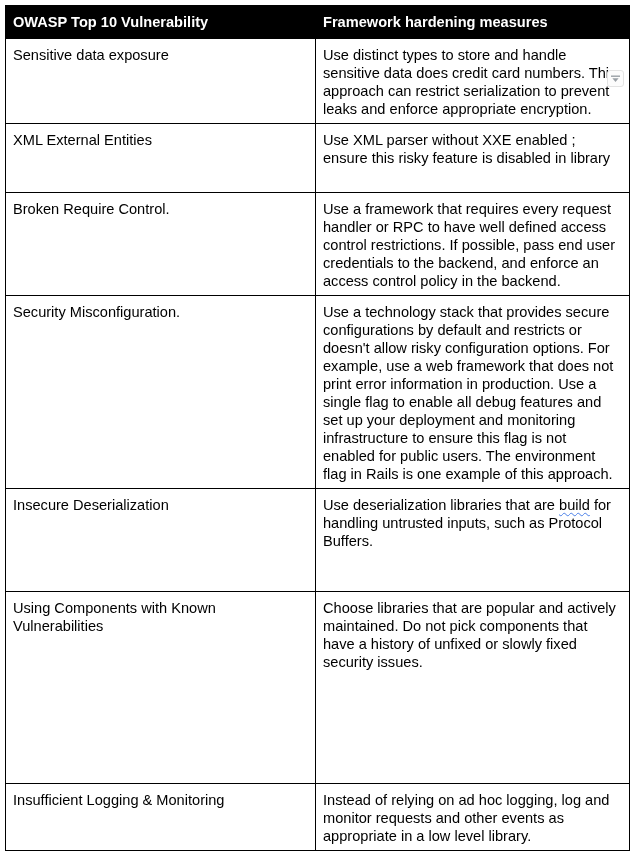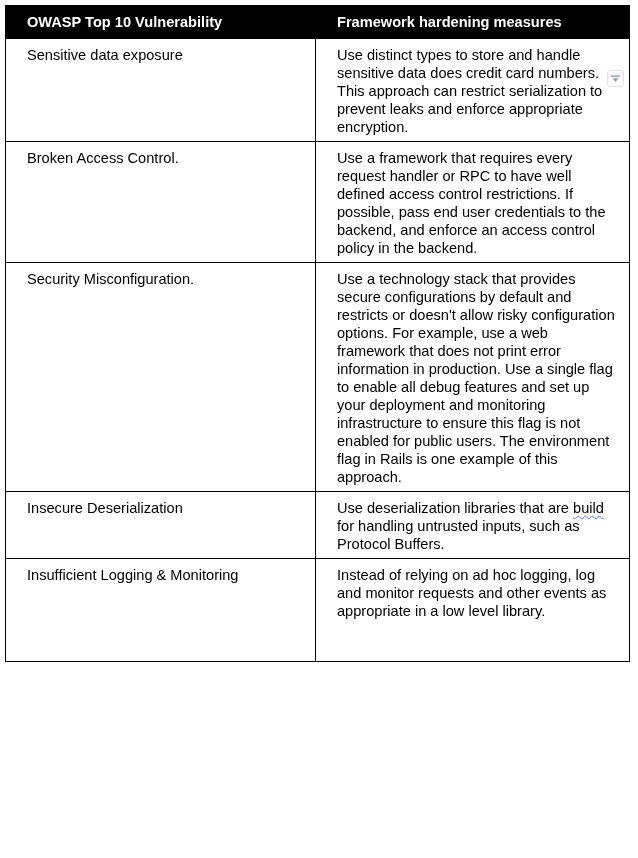--- a/index.html
+++ b/index.html
@@ -27,21 +27,21 @@
   table.doc-table{
     border-collapse:collapse;
     table-layout:fixed;
     width:624px;
     margin:5px 0 0 5px;
   }
   .doc-table th,.doc-table td{
     border:1.5px solid #000;
     vertical-align:top;
     text-align:left;
-    padding:7px 10px 5px 21px;
+    padding:7px 10px 5px 7px;
     word-wrap:break-word;
   }
   .doc-table thead th{
     background:var(--header-bg);
     color:var(--header-text);
     font-weight:bold;
     height:33px;
   }
   tbody tr:nth-child(1){height:33px;}
   tbody tr:nth-child(2){height:69px;}
@@ -97,30 +97,38 @@
       <th>OWASP Top 10 Vulnerability</th>
       <th>Framework hardening measures</th>
     </tr>
   </thead>
   <tbody id="table-body">
       <tr>
         <td>Sensitive data exposure</td>
         <td>Use distinct types to store and handle sensitive data does credit card numbers. This approach can restrict serialization to prevent leaks and enforce appropriate encryption.</td>
       </tr>
       <tr>
-        <td>Broken Access Control.</td>
+        <td>XML External Entities</td>
+        <td>Use XML parser without XXE enabled ; ensure this risky feature is disabled in library</td>
+      </tr>
+      <tr>
+        <td>Broken Require Control.</td>
         <td>Use a framework that requires every request handler or RPC to have well defined access control restrictions. If possible, pass end user credentials to the backend, and enforce an access control policy in the backend.</td>
       </tr>
       <tr>
         <td>Security Misconfiguration.</td>
         <td>Use a technology stack that provides secure configurations by default and restricts or doesn't allow risky configuration options. For example, use a web framework that does not print error information in production. Use a single flag to enable all debug features and set up your deployment and monitoring infrastructure to ensure this flag is not enabled for public users. The environment flag in Rails is one example of this approach.</td>
       </tr>
       <tr>
         <td>Insecure Deserialization</td>
         <td>Use deserialization libraries that are <span class="mark-grammar-error">build</span> for handling untrusted inputs, such as Protocol Buffers.</td>
+      </tr>
+      <tr>
+        <td>Using Components with Known Vulnerabilities</td>
+        <td>Choose libraries that are popular and actively maintained. Do not pick components that have a history of unfixed or slowly fixed security issues.</td>
       </tr>
       <tr>
         <td>Insufficient Logging &amp; Monitoring</td>
         <td>Instead of relying on ad hoc logging, log and monitor requests and other events as appropriate in a low level library.</td>
       </tr>
     </tbody>
 </table>
 
 <div class="comment-marker">
   <span>

